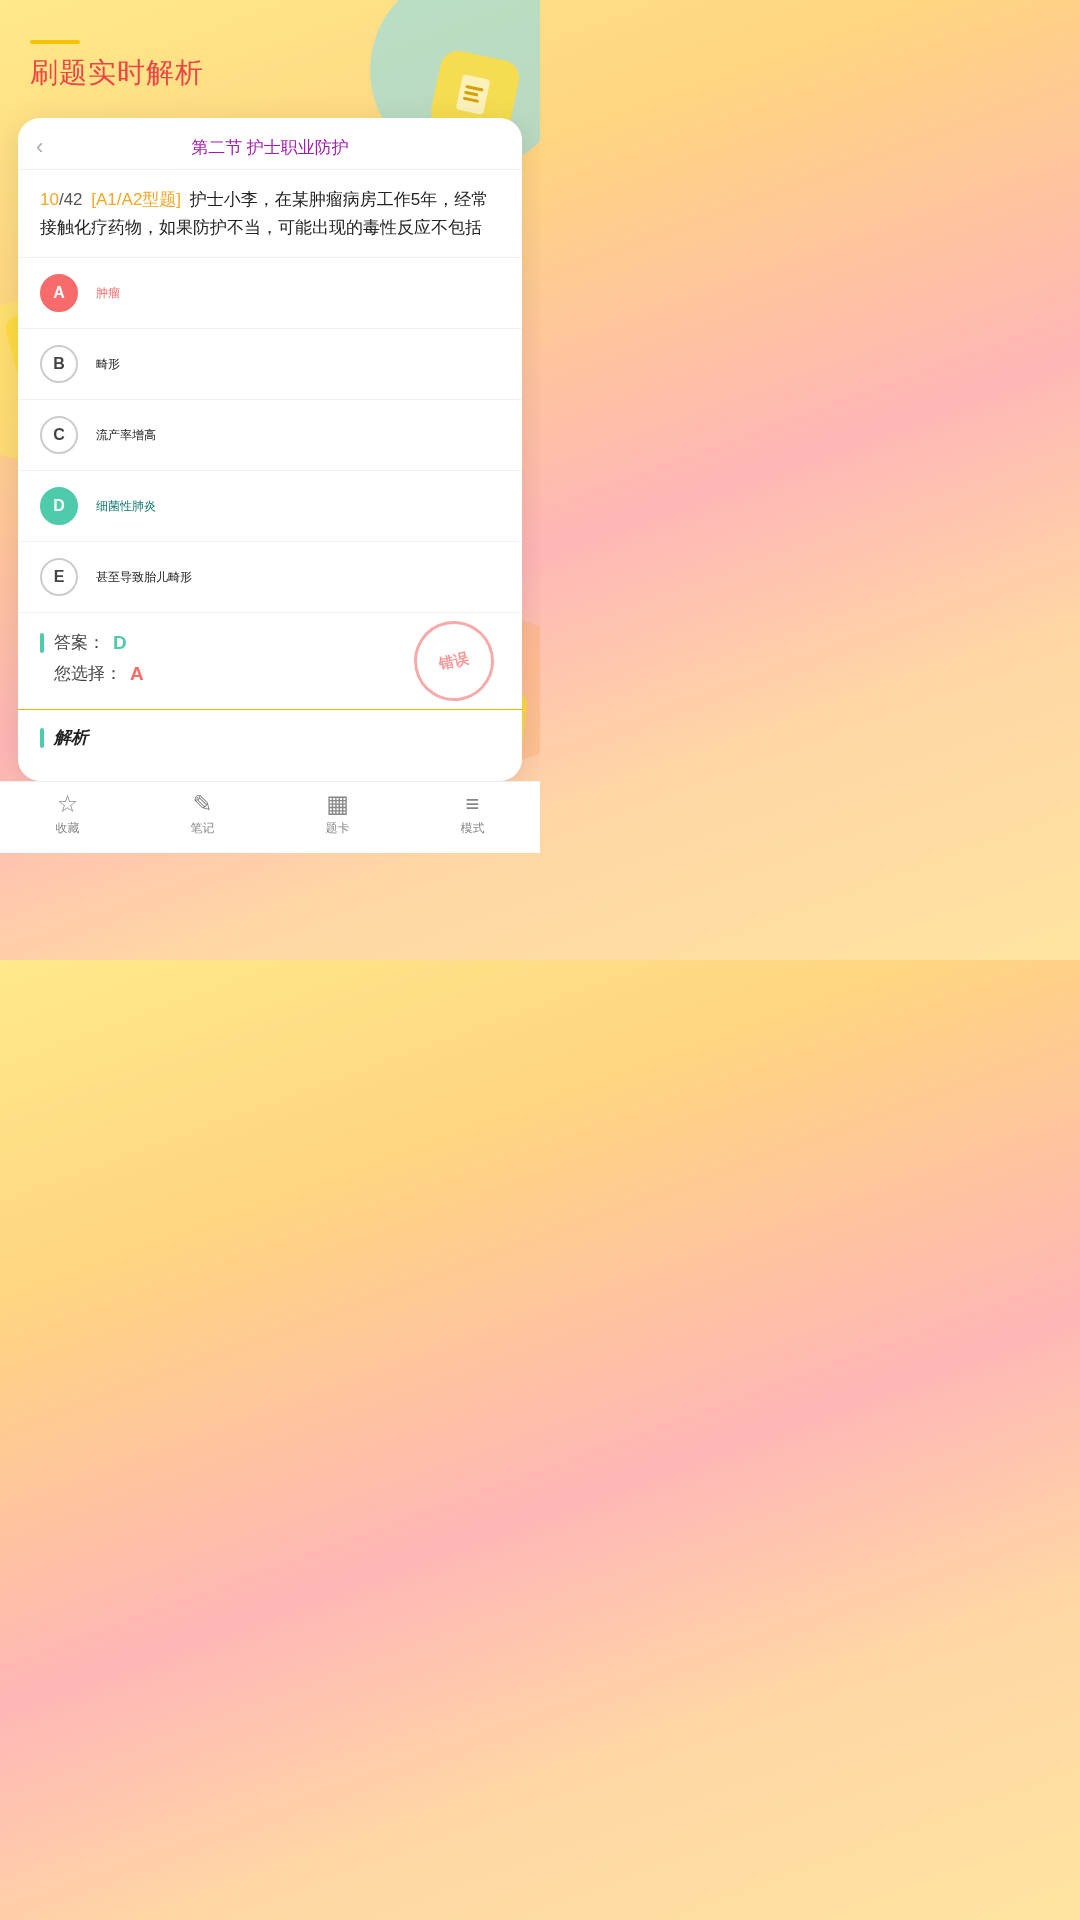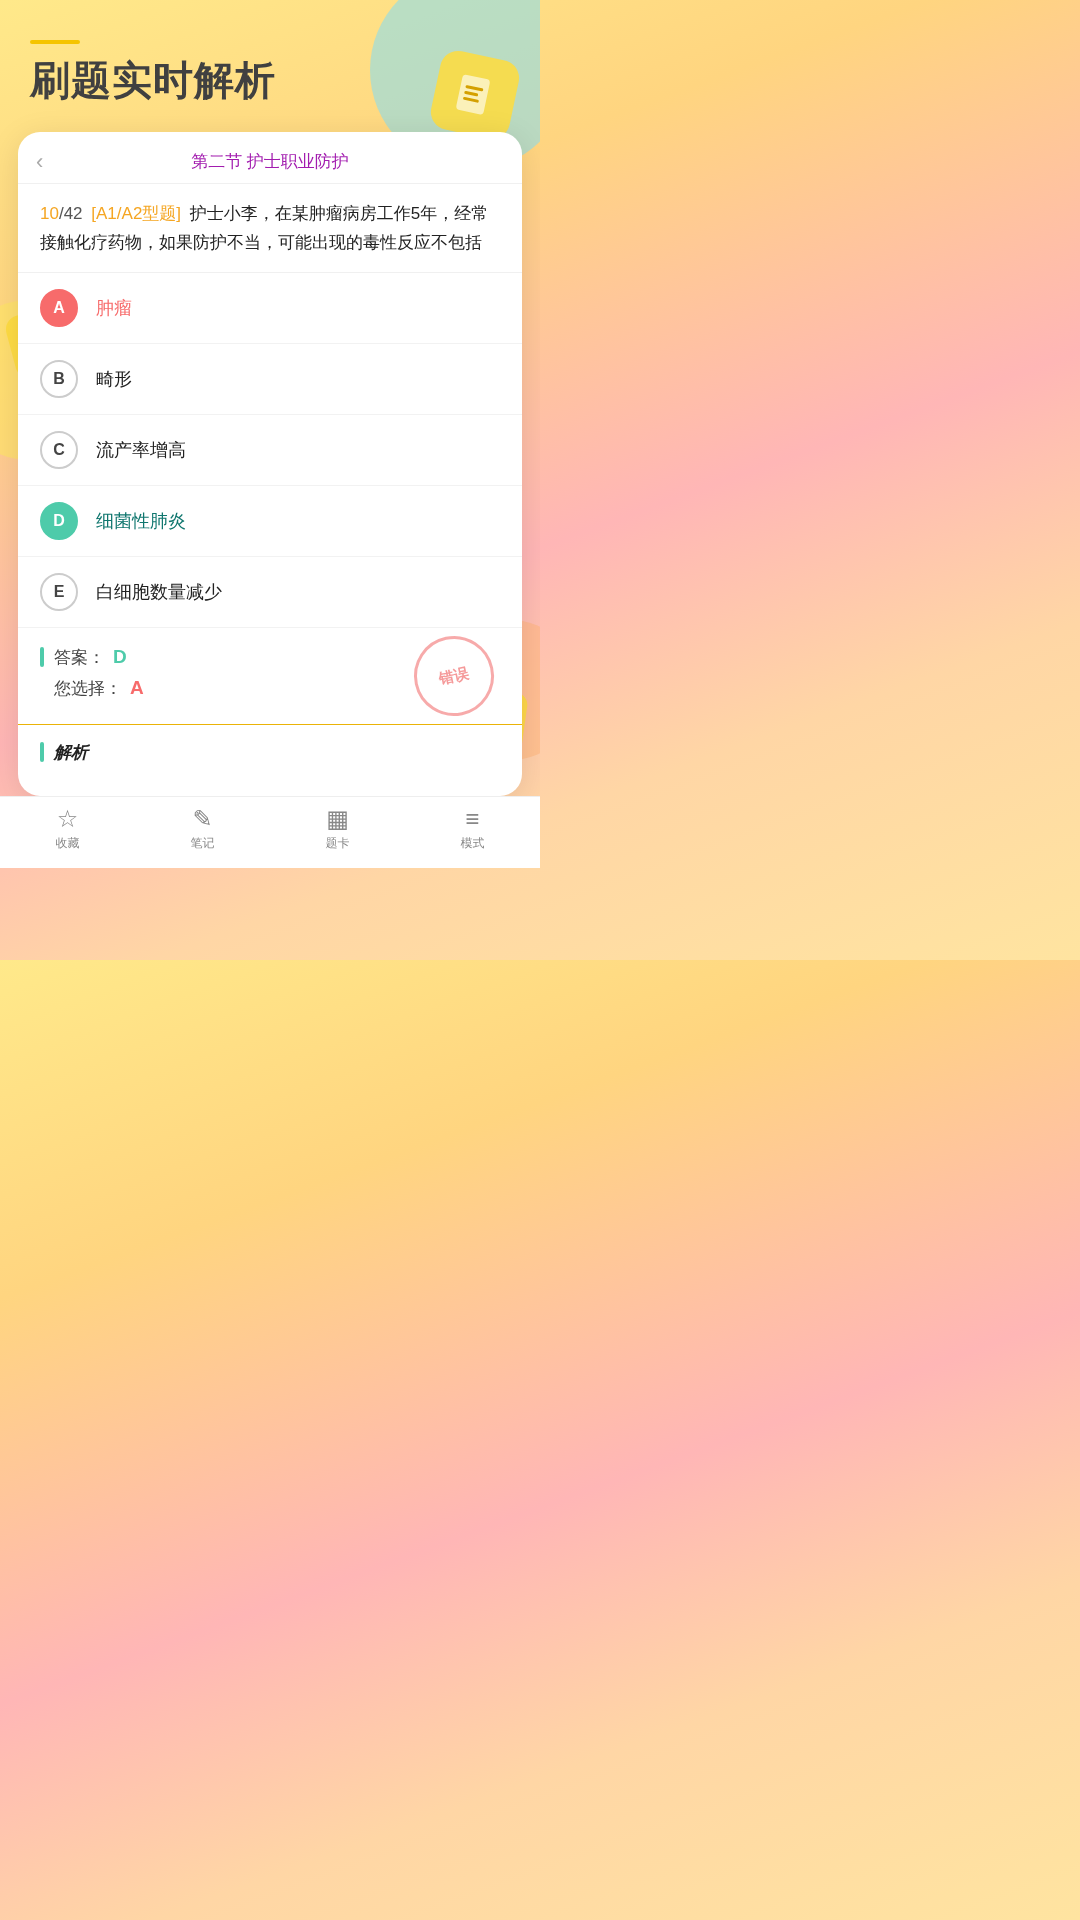--- a/index.html
+++ b/index.html
@@ -102,23 +102,23 @@
       padding: 40px 30px 18px 30px;
     }
     .header-accent-line {
       width: 50px;
       height: 4px;
       background: #f5c400;
       border-radius: 2px;
       margin-bottom: 12px;
     }
     .header-title {
-      font-size: 40px;
-      font-weight: 700;
-      color: #404040;
+      font-size: 28px;
+      font-weight: 400;
+      color: #ef4444;
       line-height: 1.2;
       letter-spacing: 1px;
     }
     .header-subtitle {
       font-size: 18px;
       color: #555;
       margin-top: 6px;
       font-weight: 400;
     }
 
@@ -203,21 +203,21 @@
       background: #f76b6b;
       border-color: #f76b6b;
       color: #fff;
     }
     .option-circle.selected-right {
       background: #4ecbaa;
       border-color: #4ecbaa;
       color: #fff;
     }
     .option-text {
-      font-size: 18px;
+      font-size: 12px;
       color: #222;
     }
     .option-text.wrong { color: #f76b6b; }
     .option-text.right { color: #0f766e; }
 
     
     .answer-result {
       padding: 18px 22px 16px 22px;
       border-bottom: 1px solid #eab308;
       position: relative;
@@ -390,21 +390,21 @@
       <div class="option-row">
         <div class="option-circle">C</div>
         <span class="option-text">流产率增高</span>
       </div>
       <div class="option-row">
         <div class="option-circle selected-right">D</div>
         <span class="option-text right">细菌性肺炎</span>
       </div>
       <div class="option-row">
         <div class="option-circle">E</div>
-        <span class="option-text">白细胞数量减少</span>
+        <span class="option-text">甚至导致胎儿畸形</span>
       </div>
     </div>
 
   <div class="answer-result">
     <div class="answer-line">
       <div class="left-bar"></div>
       <span class="answer-label">答案：</span>
       <span class="answer-value-correct">D</span>
     </div>
     <div class="answer-line">

